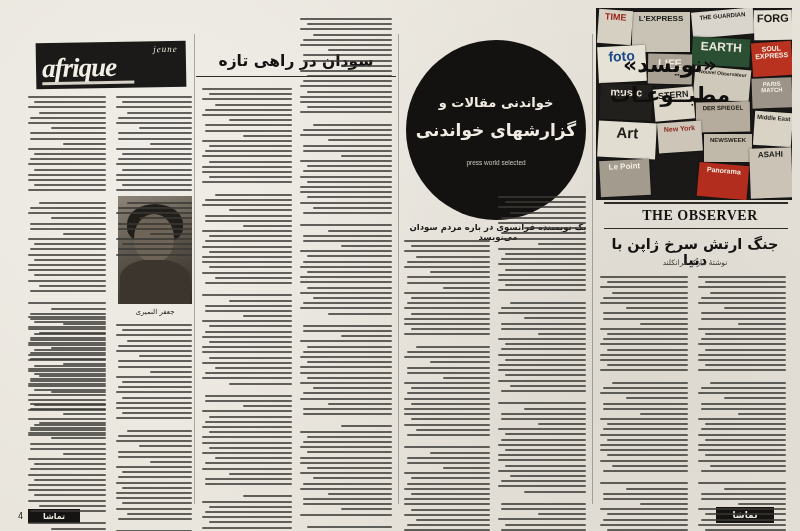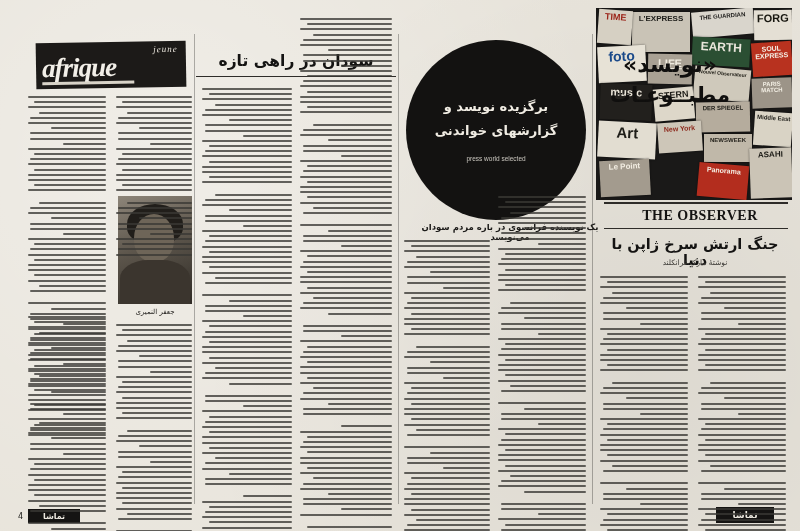--- a/index.html
+++ b/index.html
@@ -57,21 +57,21 @@
   }
   .rule{position:absolute;background:#2e2c29;height:1px;}
   
   #promo-circle{
     position:absolute;left:406px;top:40px;width:180px;height:180px;border-radius:50%;
     background:#131211;color:#f0ece3;display:flex;flex-direction:column;
     align-items:center;justify-content:center;text-align:center;
     font-weight:bold;line-height:1.85;
   }
   #promo-circle .l1{font-size:13px}
-  #promo-circle .l2{font-size:13px}
+  #promo-circle .l2{font-size:17px}
   #promo-circle .l3{font-size:12px}
   #promo-circle .sub{font-size:6.5px;font-weight:normal;margin-top:10px;opacity:.8;
     font-family:"Liberation Sans",sans-serif;direction:ltr}
   
   #collage{
     position:absolute;left:596px;top:8px;width:196px;height:192px;
     background:#1a1918;overflow:hidden;
   }
   .mag{position:absolute;overflow:hidden;box-shadow:0 0 2px rgba(0,0,0,.6);}
   .mag .t{font-family:"Liberation Sans",sans-serif;font-weight:bold;line-height:1;
@@ -91,21 +91,21 @@
   }
   #right-head{
     position:absolute;left:600px;top:236px;width:190px;text-align:center;
     font-size:14.5px;font-weight:bold;color:#141312;direction:rtl;
   }
   #right-byline{
     position:absolute;left:600px;top:258px;width:190px;text-align:center;
     font-size:7.5px;color:#3b3935;direction:rtl;
   }
   #center-head{
-    position:absolute;left:420px;top:222px;width:180px;text-align:center;
+    position:absolute;left:408px;top:222px;width:180px;text-align:center;
     font-size:8.5px;font-weight:bold;color:#1b1a18;direction:rtl;
   }
   
   #photo{
     position:absolute;left:118px;top:196px;width:74px;height:108px;
     background:linear-gradient(160deg,#8d8579 0%,#5d564c 45%,#2f2b26 100%);
     overflow:hidden;
   }
   #photo .face{
     position:absolute;left:16px;top:18px;width:40px;height:48px;border-radius:50% 50% 45% 45%;
@@ -144,21 +144,21 @@
   <div id="masthead">
     <span class="jeune">jeune</span>
     <span class="afrique">afrique</span>
     <span class="bar"></span>
   </div>
 
   <div id="headline-sudan" class="fa-head">سودان در راهی تازه</div>
   <div class="rule" style="left:196px;top:76px;width:200px;"></div>
 
   <div id="promo-circle">
-    <div class="l1">برگزیده نویسد و</div>
+    <div class="l1">خواندنی مقالات و</div>
     <div class="l2">گزارشهای خواندنی</div>
     <div class="sub">press world selected</div>
   </div>
 
   <div id="collage">
       <div class="mag" style="left: 96px; top: 2px; width: 62px; height: 26px; background: rgb(217, 213, 204); transform: rotate(-5deg);">
         <div class="t" style="color: rgb(28, 27, 25); font-size: 6px; padding-top: 3px;">THE GUARDIAN</div>
       </div>
       <div class="mag" style="left: 158px; top: 2px; width: 38px; height: 30px; background: rgb(228, 223, 212); transform: rotate(-1deg);">
         <div class="t" style="color: rgb(23, 22, 15); font-size: 11px; padding-top: 3px;">FORG</div>

